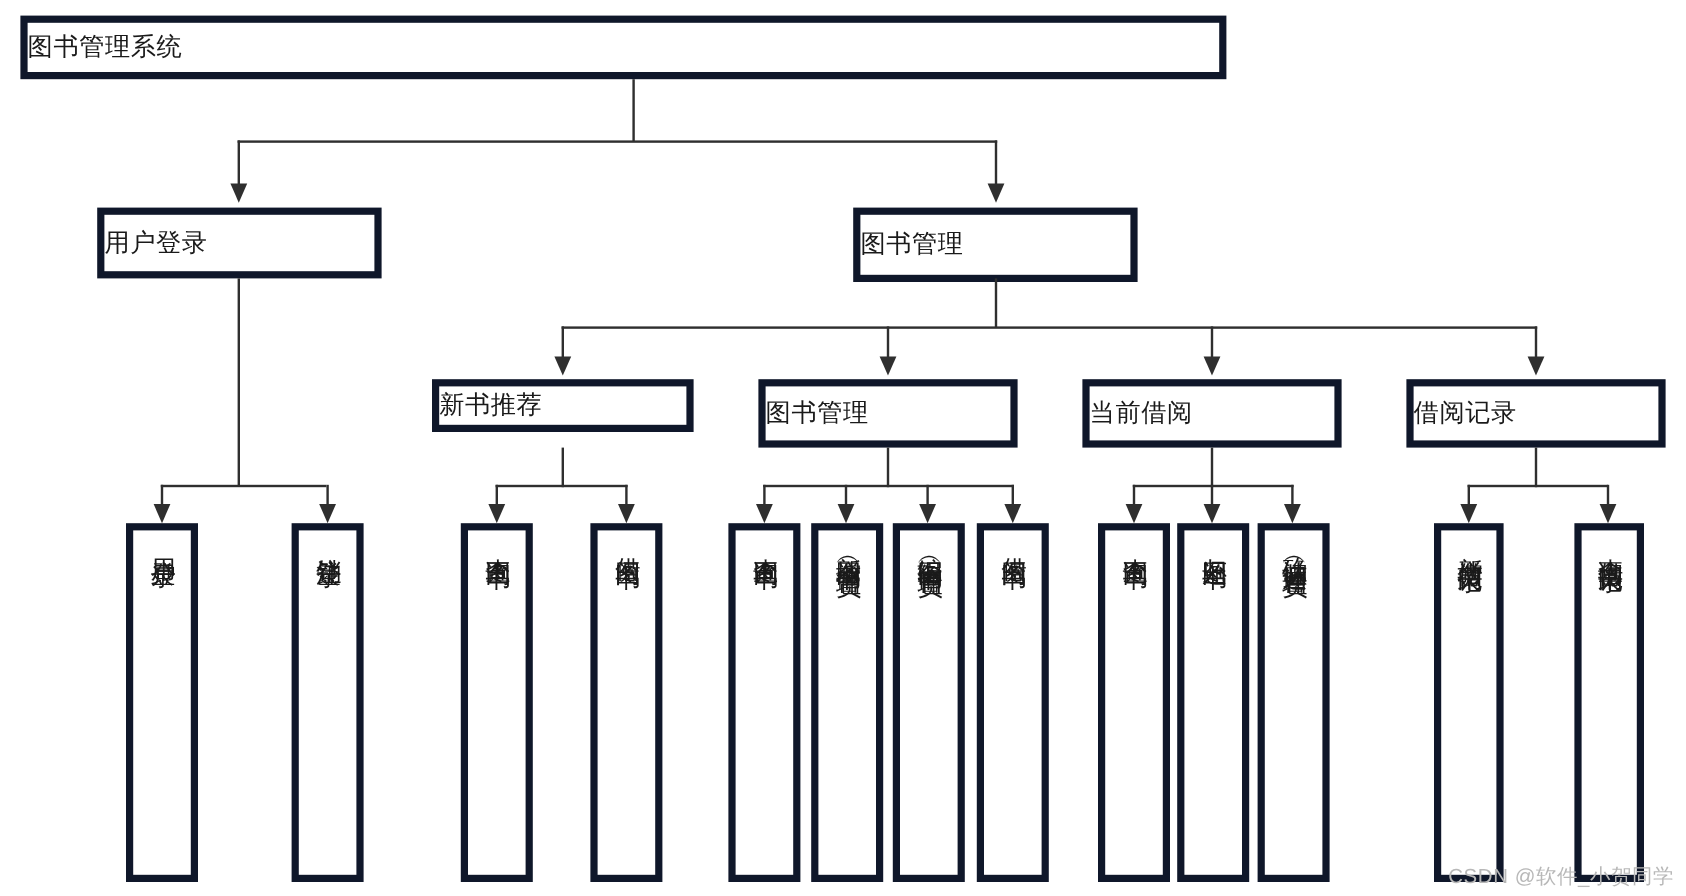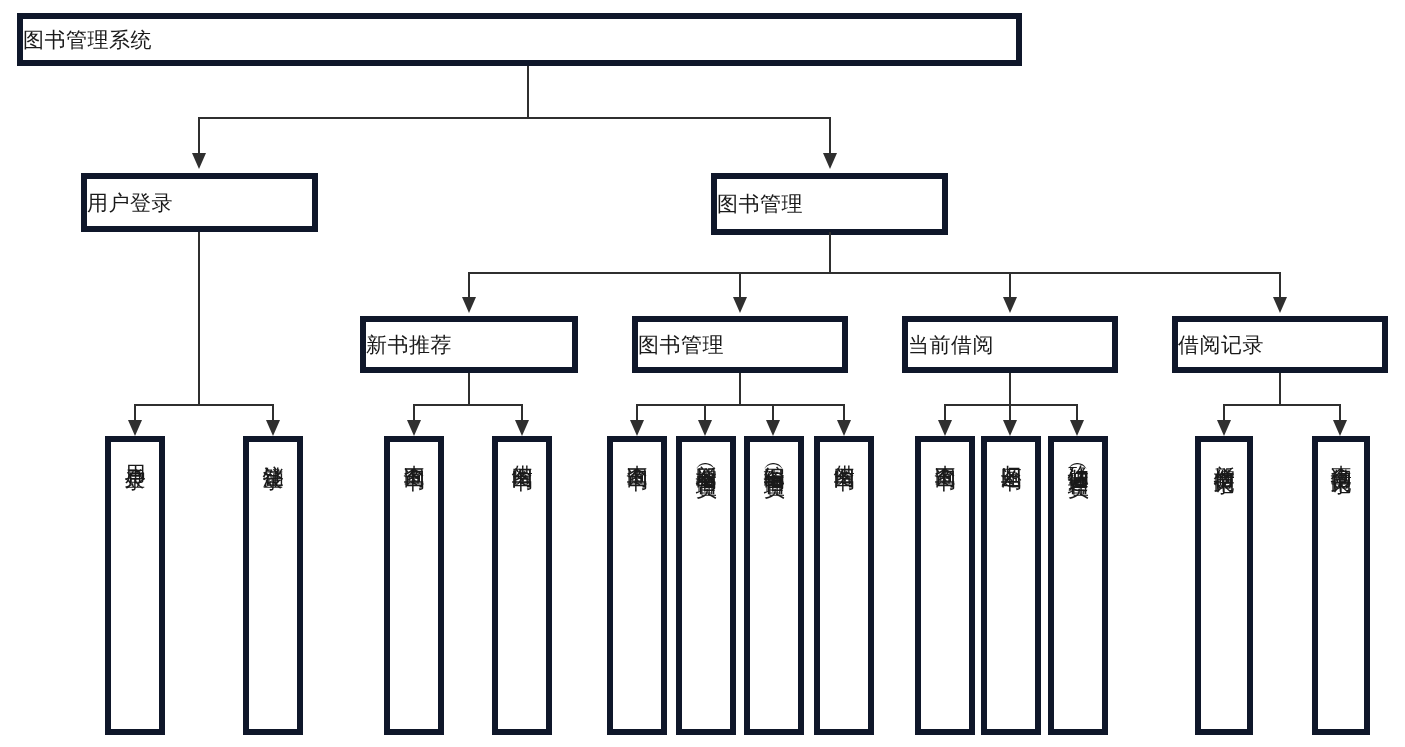--- a/index.html
+++ b/index.html
@@ -106,21 +106,21 @@
   <div class="conn h" style="left:468px; top:272px; width:813px; height:2px;"></div>
   <div class="conn v" style="left:468px; top:272px; width:2px; height:27px;"></div>
   <div class="arrow" style="left:462px; top:297px;"></div>
   <div class="conn v" style="left:739px; top:272px; width:2px; height:27px;"></div>
   <div class="arrow" style="left:733px; top:297px;"></div>
   <div class="conn v" style="left:1009px; top:272px; width:2px; height:27px;"></div>
   <div class="arrow" style="left:1003px; top:297px;"></div>
   <div class="conn v" style="left:1279px; top:272px; width:2px; height:27px;"></div>
   <div class="arrow" style="left:1273px; top:297px;"></div>
 
-  <div class="node horiz" style="left:360px; top:316px; width:218px; height:57px;">
+  <div class="node horiz" style="left:360px; top:316px; width:218px; height:44px;font-family:Liberation Serif, serif;">
     <span>新书推荐</span>
   </div>
   <div class="node horiz" style="left:632px; top:316px; width:216px; height:57px;">
     <span>图书管理</span>
   </div>
   <div class="node horiz" style="left:1172px; top:316px; width:216px; height:57px;">
     <span>借阅记录</span>
   </div>
   <div class="node horiz" style="left:902px; top:316px; width:216px; height:57px;">
     <span>当前借阅</span>
@@ -197,13 +197,14 @@
     <span class="vtext">确认归还（管理员）</span>
   </div>
 
   <div class="node vert" style="left:1195px; top:436px; width:58px; height:299px;">
     <span class="vtext">新增借阅记录</span>
   </div>
   <div class="node vert" style="left:1312px; top:436px; width:58px; height:299px;">
     <span class="vtext">查询借阅记录</span>
   </div>
 
+  <div id="watermark">CSDN @软件_小贺同学</div>
 </div>
 
 </body></html>

